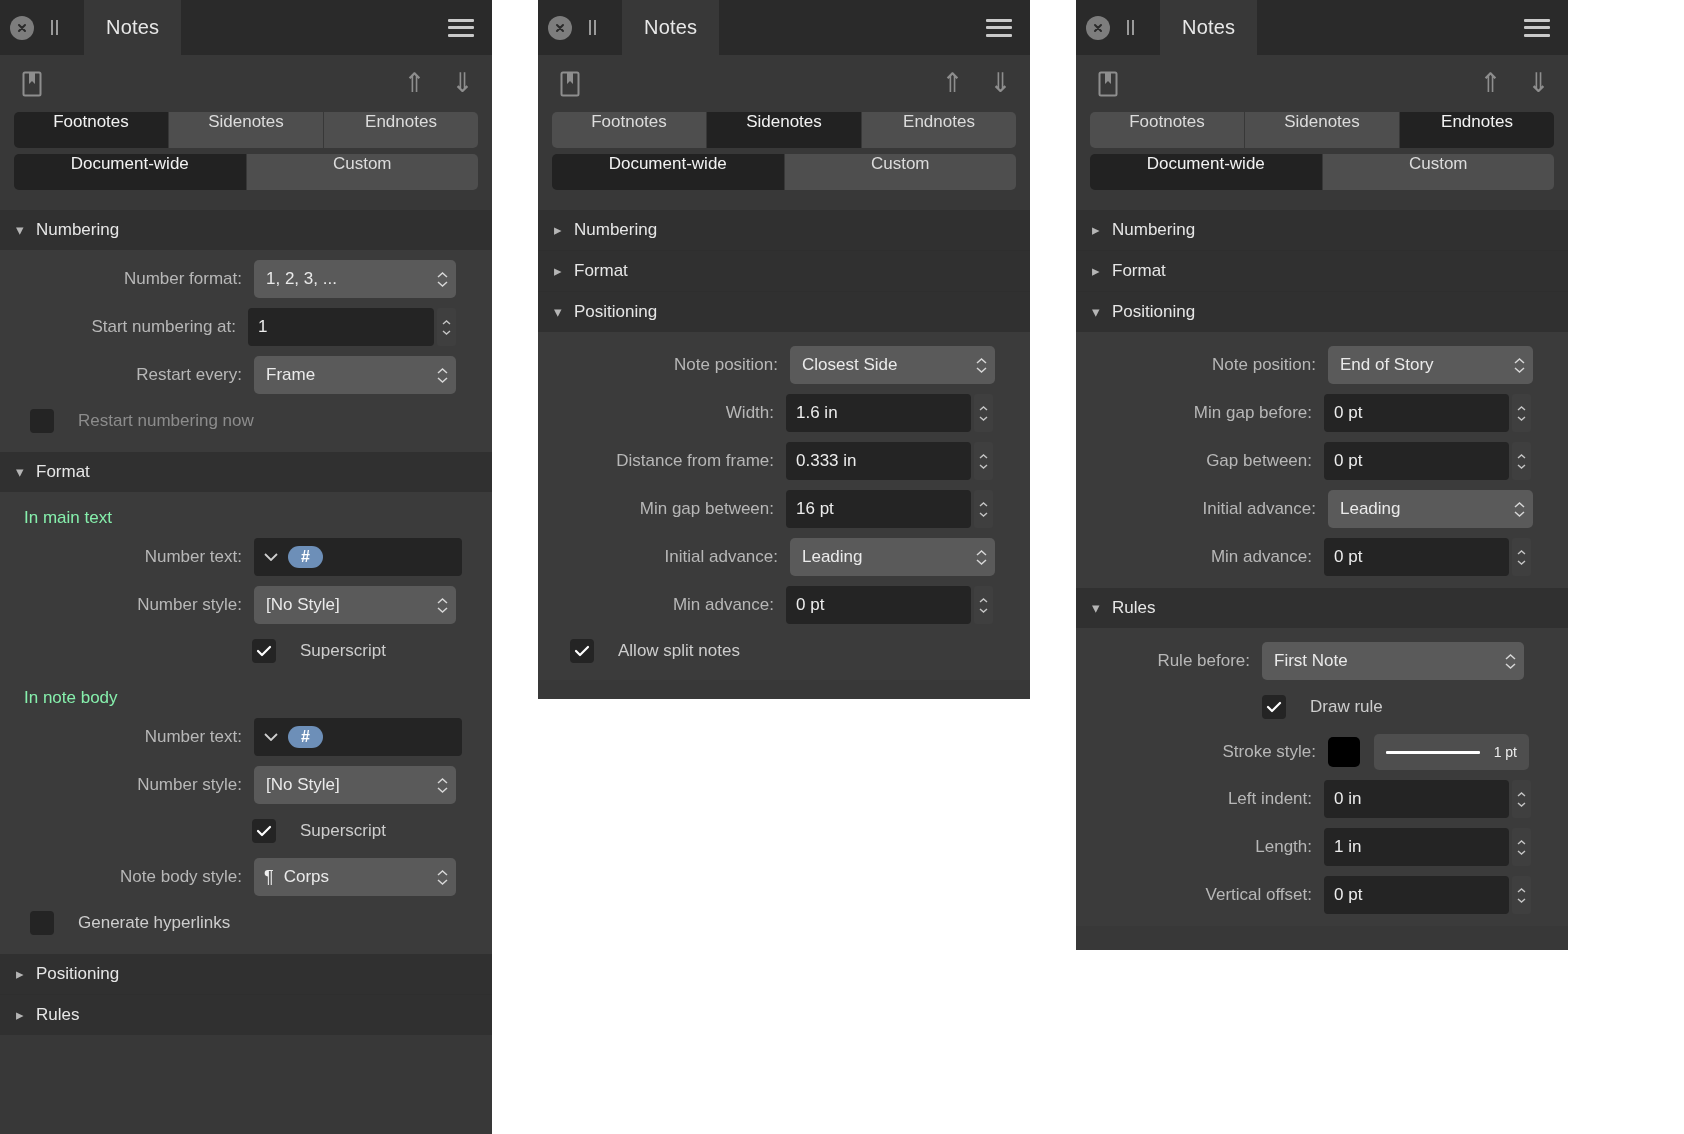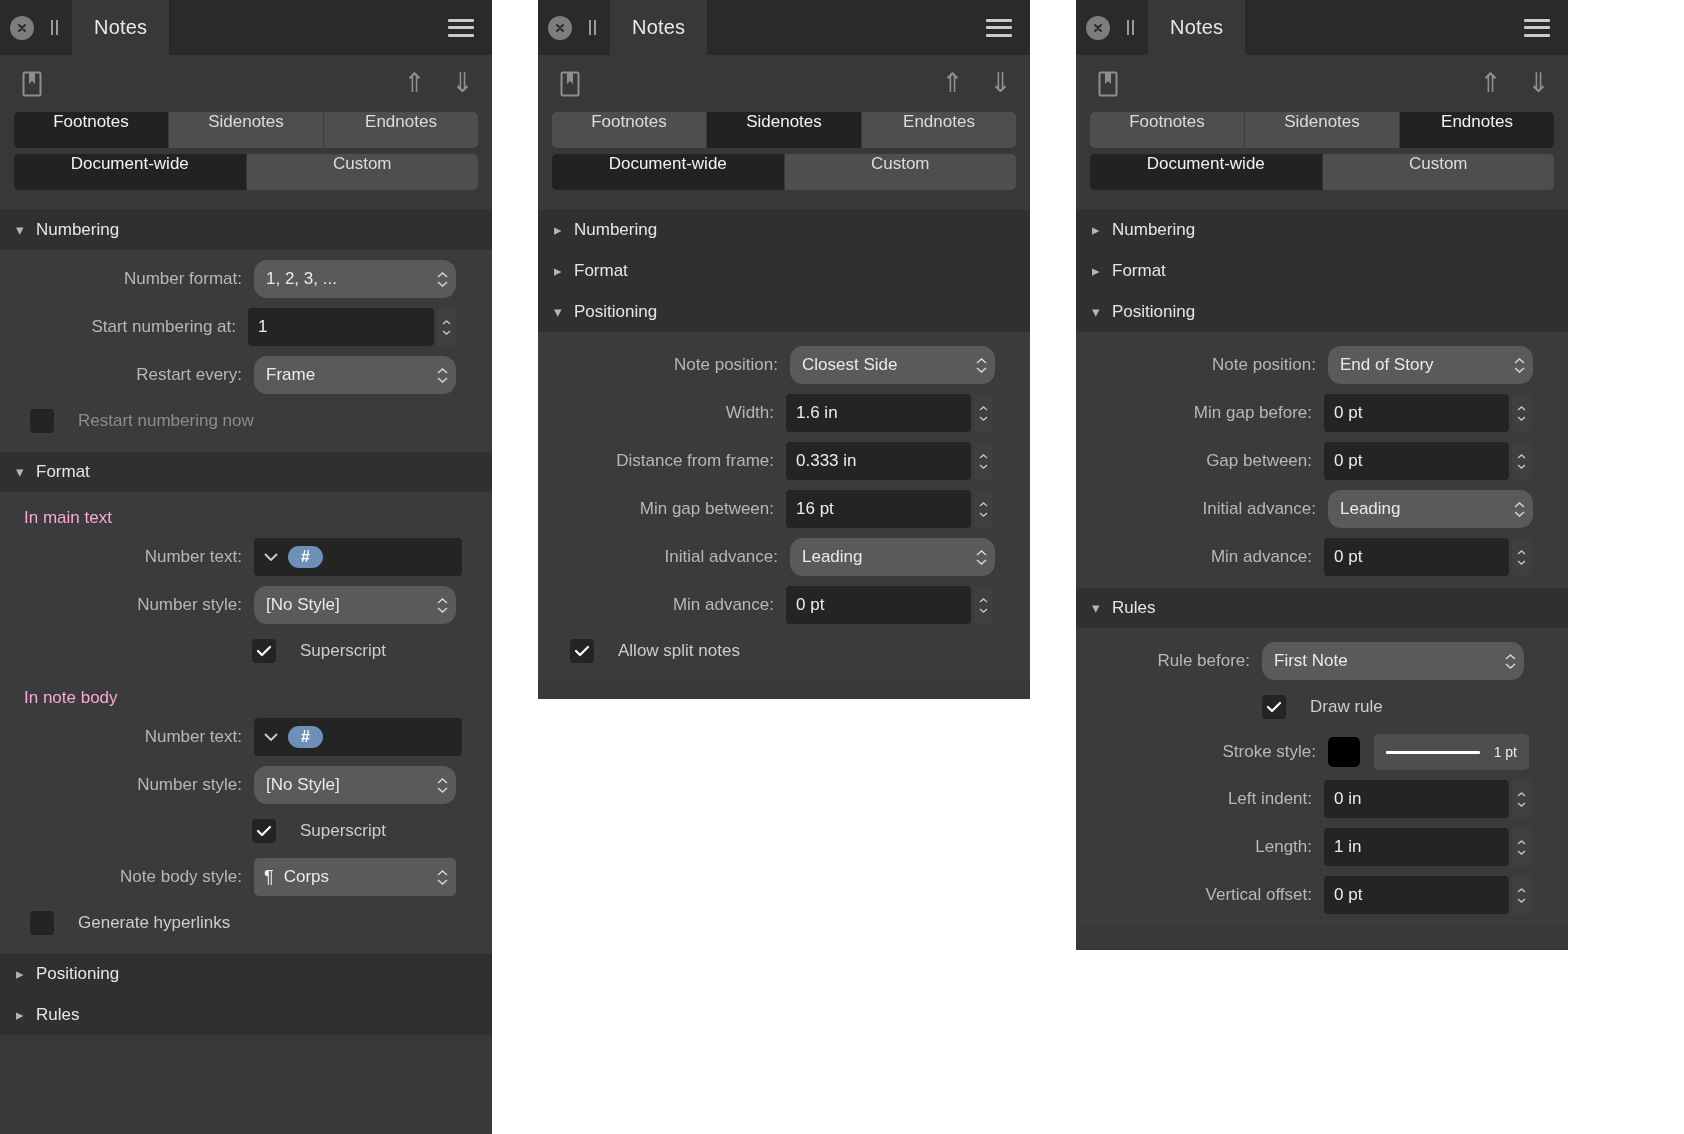--- a/index.html
+++ b/index.html
@@ -4,21 +4,21 @@
 <style>
   html,body{margin:0;padding:0;background:#ffffff;}
   body{
     width:1684px;height:1134px;position:relative;overflow:hidden;
     font-family:"Liberation Sans","DejaVu Sans",sans-serif;
     -webkit-font-smoothing:antialiased;
   }
   .panel{position:absolute;background:#383838;box-sizing:border-box;}
 
   
-  .titlebar{height:55px;background:#2a2a2a;display:flex;align-items:flex-end;position:relative;}
+  .titlebar{height:55px;background:#2a2a2a;display:flex;align-items:flex-end;position:relative;gap:12px;}
   .tb-left{display:flex;align-items:center;gap:0;padding-left:10px;height:100%;}
   .close-icon{width:24px;height:24px;border-radius:50%;background:#7d7d7d;
     display:flex;align-items:center;justify-content:center;margin-right:12px;}
   .close-icon svg{display:block;}
   .grip{width:16px;height:26px;display:flex;gap:3px;align-items:center;justify-content:center;margin-right:10px;}
   .grip i{display:block;width:2px;height:15px;background:#9a9a9a;}
   .tab-notes{height:100%;display:flex;align-items:center;padding:0 22px;background:#383838;
     color:#e8e8e8;font-size:20px;letter-spacing:.2px;}
   .hamburger{position:absolute;right:18px;top:50%;transform:translateY(-50%);
     width:26px;height:18px;display:flex;flex-direction:column;justify-content:space-between;}
@@ -44,24 +44,24 @@
   
   .sect{background:#303030;height:40px;display:flex;align-items:center;padding-left:16px;
     color:#e6e6e6;font-size:17px;}
   .sect .tw{display:inline-block;width:20px;color:#b5b5b5;font-size:15px;}
   .sect-body{background:#3b3b3b;padding:10px 0 12px 0;}
 
   
   .row{display:flex;align-items:center;height:38px;margin-bottom:10px;padding-right:14px;}
   .row:last-child{margin-bottom:0;}
   .lbl{color:#b7b7b7;font-size:17px;text-align:right;padding-right:12px;box-sizing:border-box;}
-  .subhead{color:#f9a8d4;font-size:17px;padding:2px 0 10px 24px;}
-
-  
-  .popup{background:#5a5a5a;border-radius:13px;height:38px;display:flex;align-items:center;
+  .subhead{color:#86efac;font-size:17px;padding:2px 0 10px 24px;}
+
+  
+  .popup{background:#5a5a5a;border-radius:5px;height:38px;display:flex;align-items:center;
     color:#eaeaea;font-size:17px;padding:0 8px 0 12px;box-sizing:border-box;position:relative;}
   .popup .val{flex:1;white-space:nowrap;overflow:hidden;}
   .chev2{width:12px;display:flex;flex-direction:column;align-items:center;justify-content:center;
     gap:3px;color:#d6d6d6;margin-left:6px;}
   .chev2 svg{display:block;}
   .txt{background:#242424;border-radius:4px;height:38px;display:flex;align-items:center;
     color:#ededed;font-size:17px;padding:0 10px;box-sizing:border-box;}
   .stepper{width:19px;height:38px;background:#3f3f3f;border-radius:3px;margin-left:3px;
     display:flex;flex-direction:column;align-items:center;justify-content:center;gap:5px;}
   .stepper svg{display:block;}

